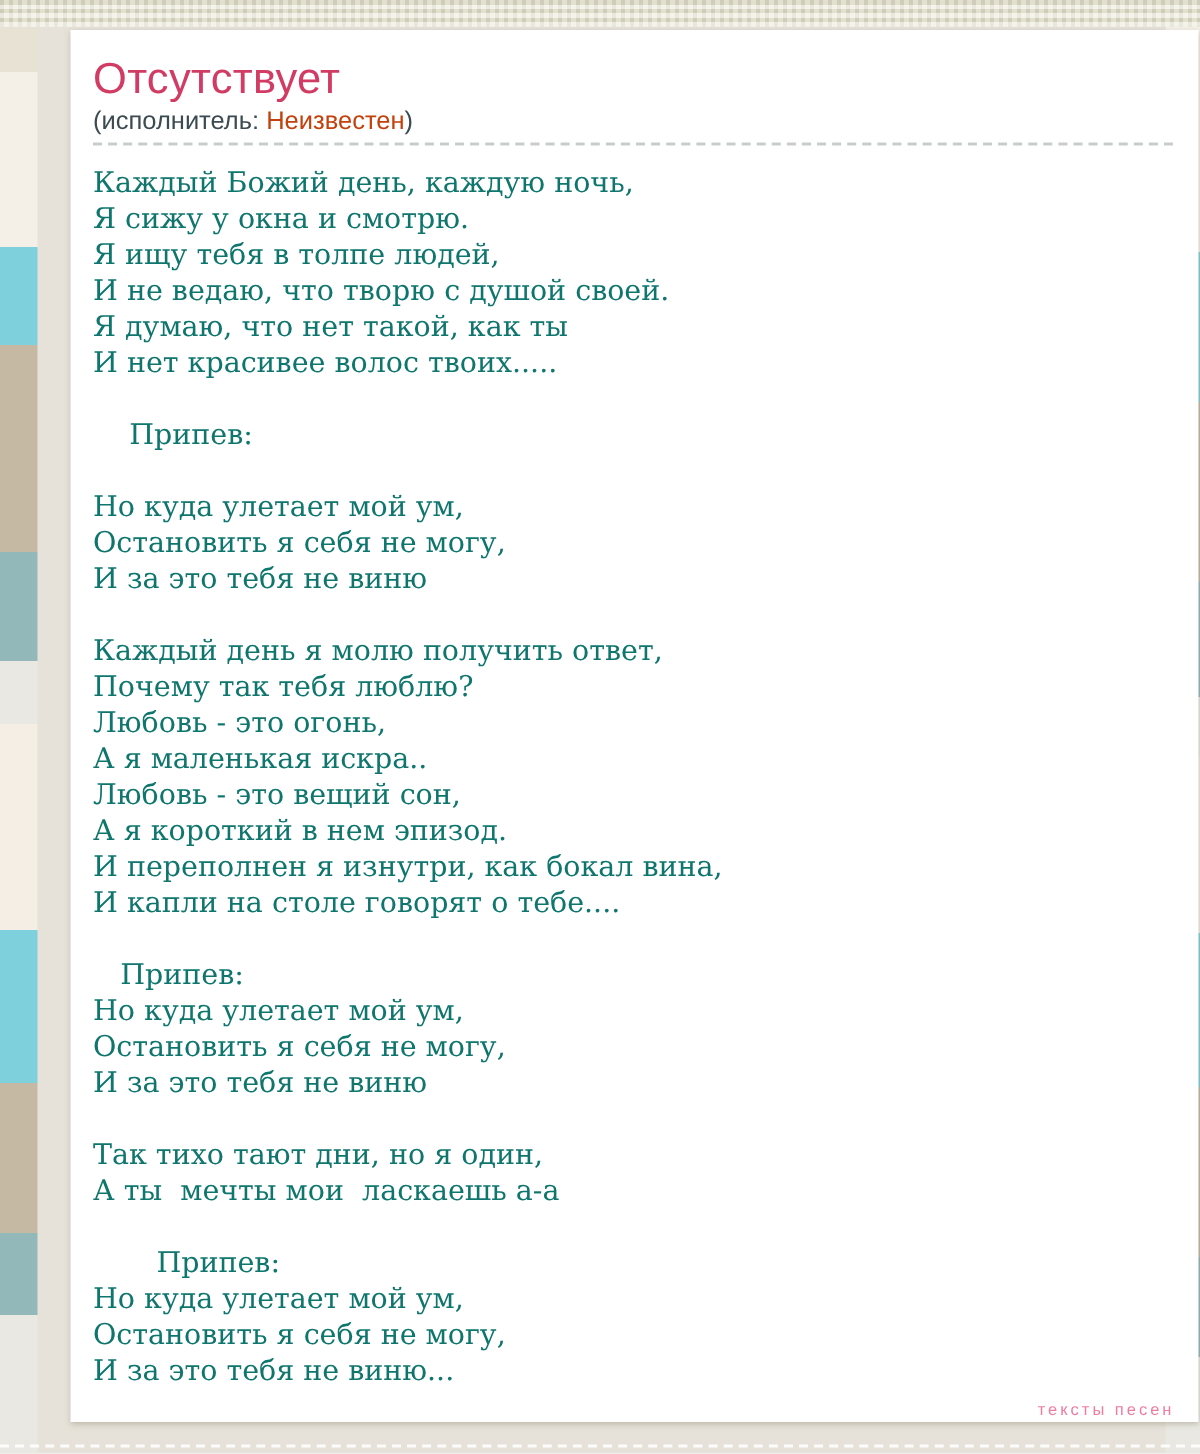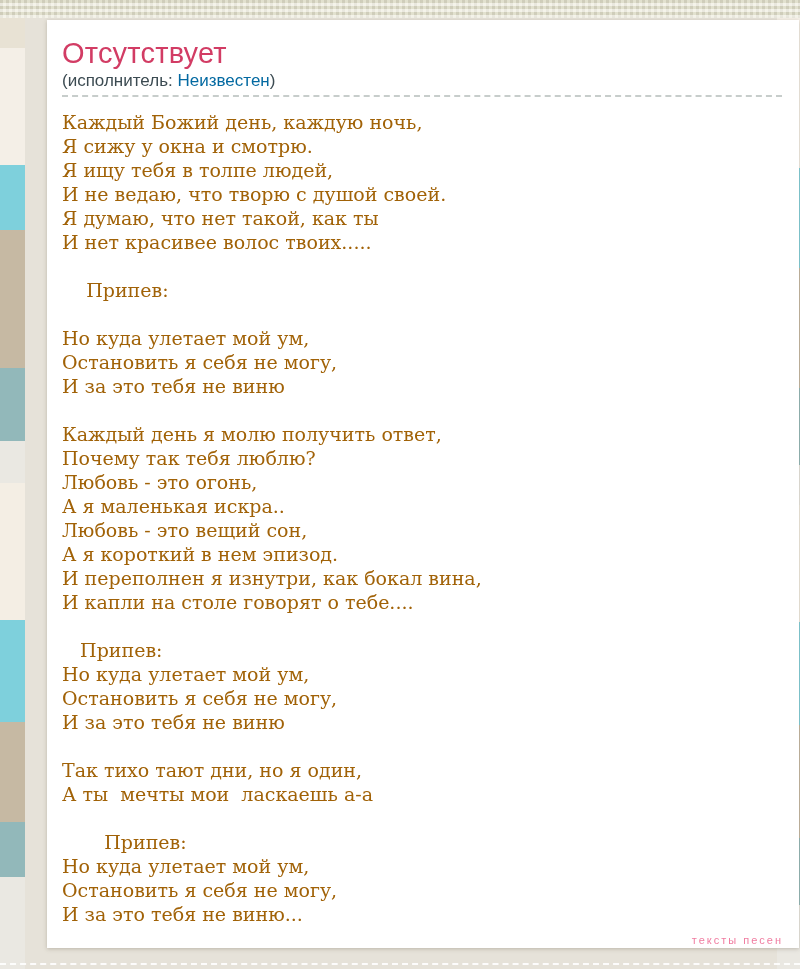--- a/index.html
+++ b/index.html
@@ -74,37 +74,37 @@
     color: #d23c64;
     letter-spacing: 0.2px;
   }
   .artist-line {
     margin-top: 3px;
     font-size: 17px;
     line-height: 20px;
     color: #3c4b52;
   }
   .artist-link {
-    color: #0369a1;
+    color: #c2410c;
     text-decoration: none;
     cursor: pointer;
   }
   .dashed-sep {
     margin-top: 4px;
     height: 0;
     border-bottom: 2px dashed #aab3b0;
     opacity: 0.65;
   }
 
   .lyrics {
     margin-top: 13px;
     font-family: "DejaVu Serif", Georgia, serif;
     font-size: 19px;
     line-height: 24px;
-    color: #a16207;
+    color: #0f766e;
     white-space: pre;
   }
 
   
   .logo {
     position: absolute;
     right: 13px;
     bottom: 2px;
     text-align: right;
     cursor: pointer;

